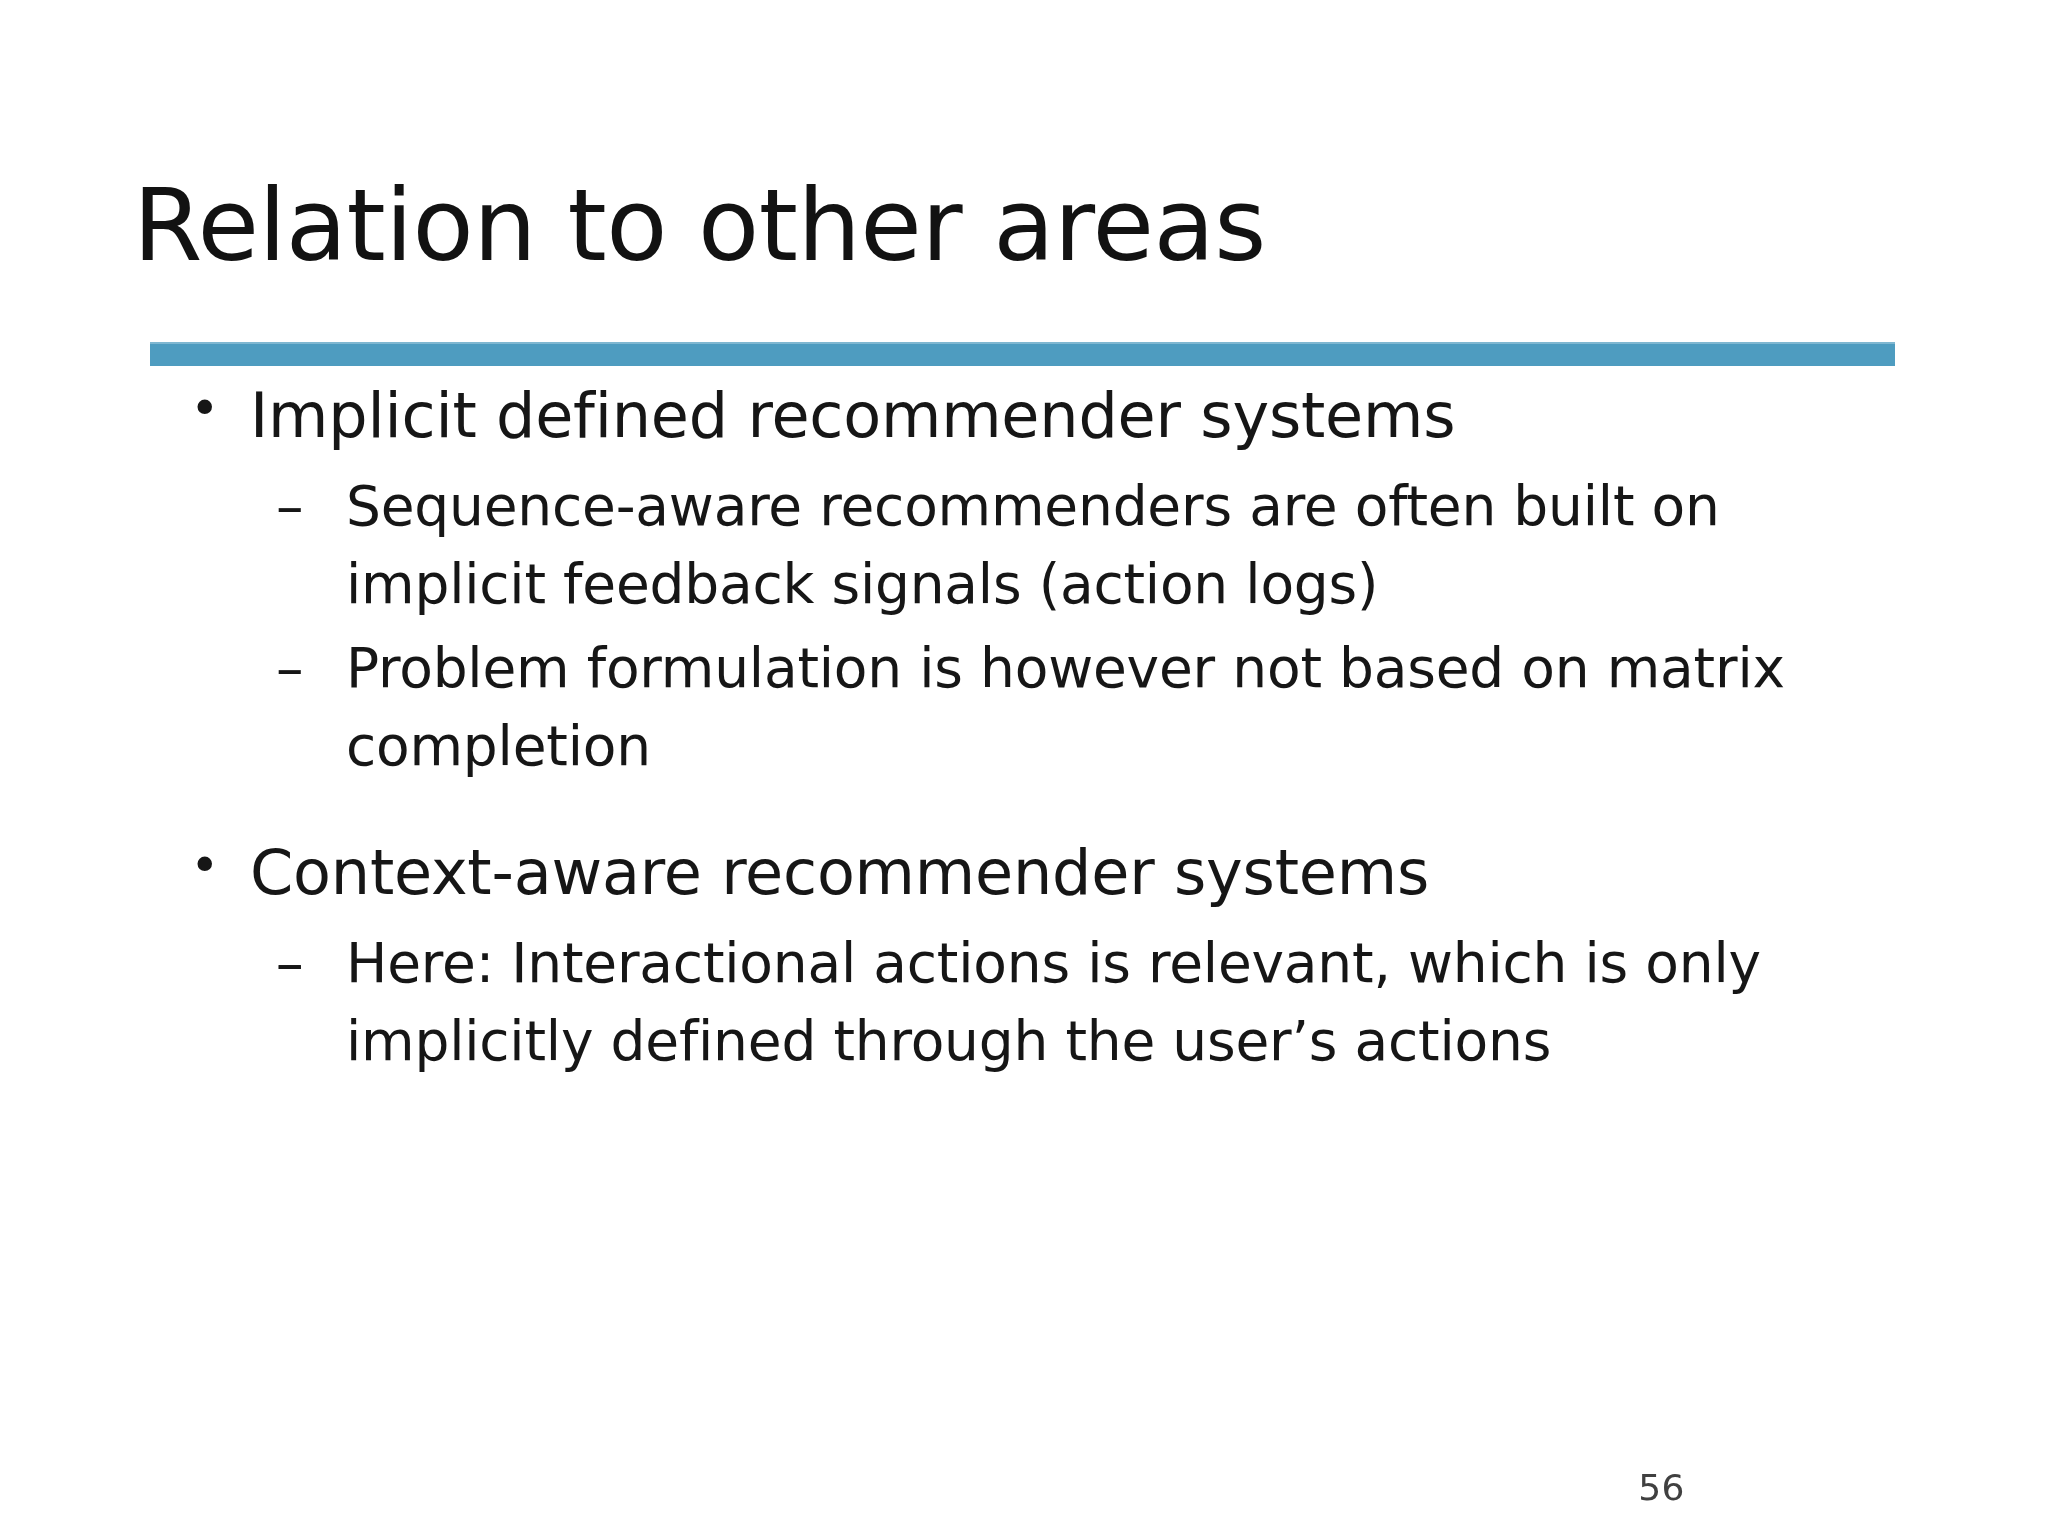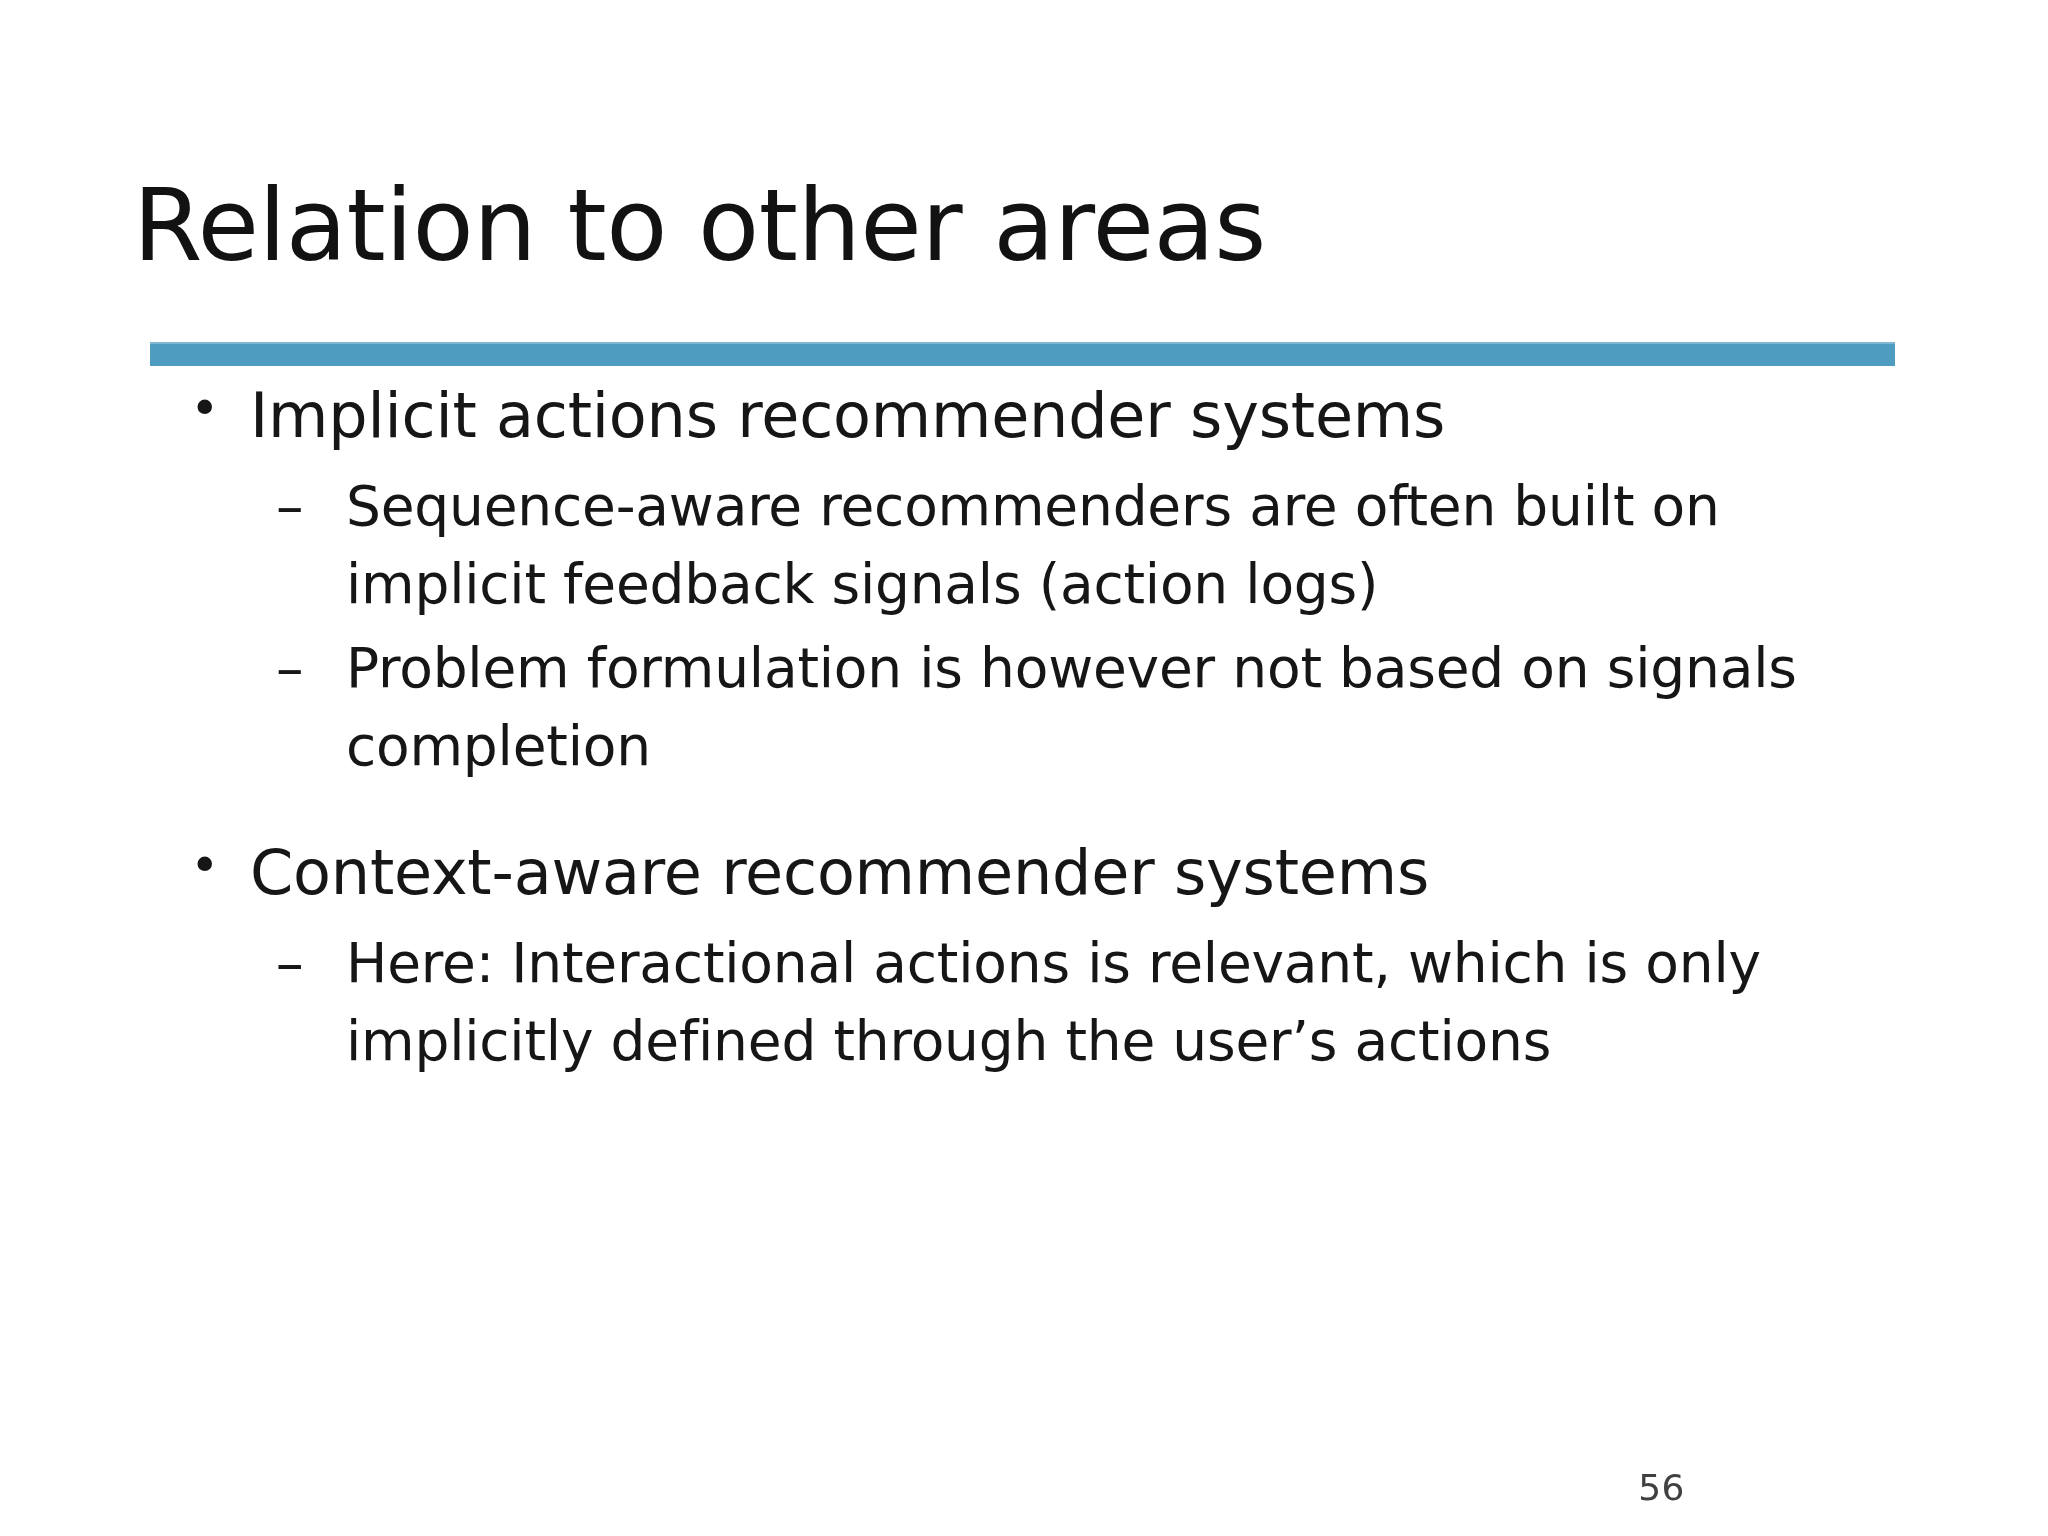--- a/index.html
+++ b/index.html
@@ -123,31 +123,31 @@
 
   <h1 class="slide-title">Relation to other areas</h1>
 
   <div class="accent-bar"></div>
 
   <div class="body-block">
 
     <div class="group">
       <div class="l1">
         <span class="marker">•</span>
-        <span class="txt">Implicit actions recommender systems</span>
+        <span class="txt">Implicit defined recommender systems</span>
       </div>
 
       <div class="l2">
         <span class="marker">–</span>
         <span class="txt">Sequence-aware recommenders are often built on implicit feedback signals (action logs)</span>
       </div>
 
       <div class="l2">
         <span class="marker">–</span>
-        <span class="txt">Problem formulation is however not based on signals completion</span>
+        <span class="txt">Problem formulation is however not based on matrix completion</span>
       </div>
     </div>
 
     <div class="l1-group-gap"></div>
 
     <div class="group last">
       <div class="l1">
         <span class="marker">•</span>
         <span class="txt">Context-aware recommender systems</span>
       </div>

